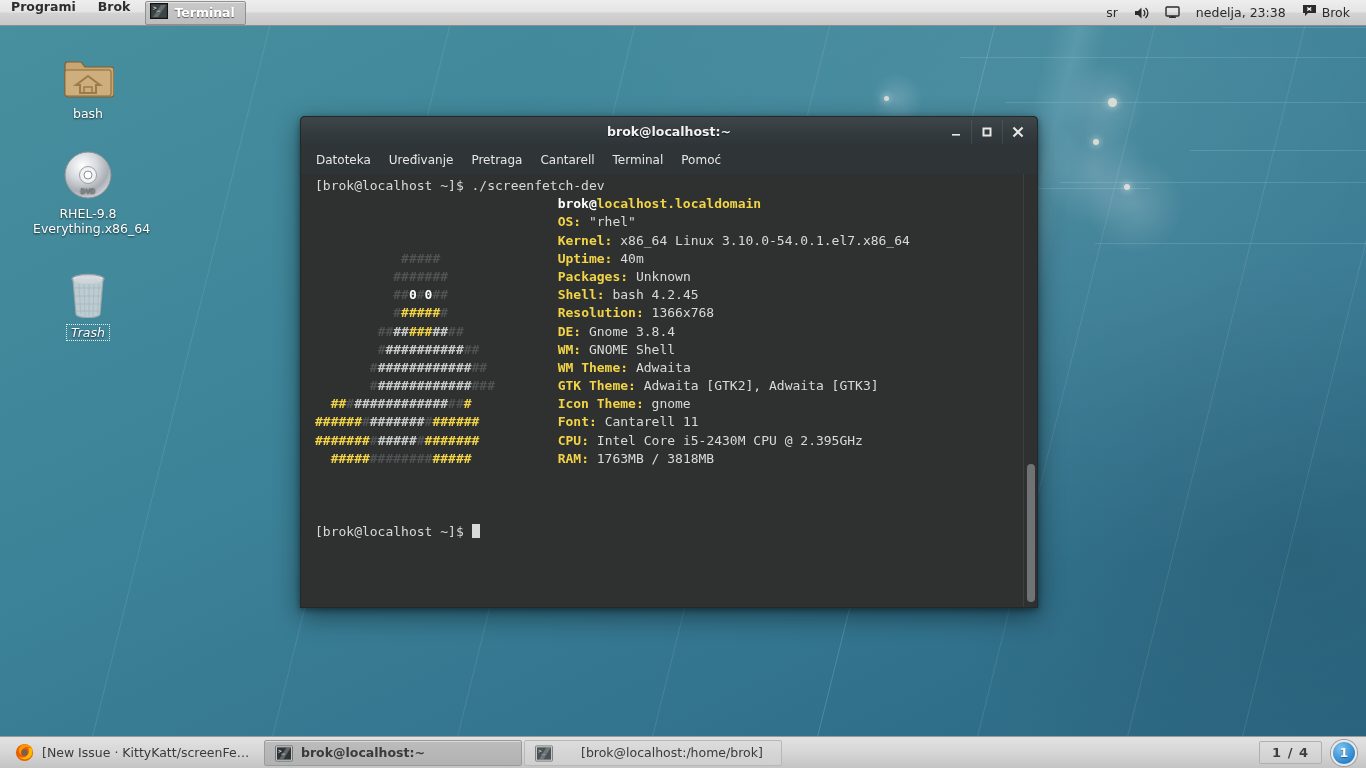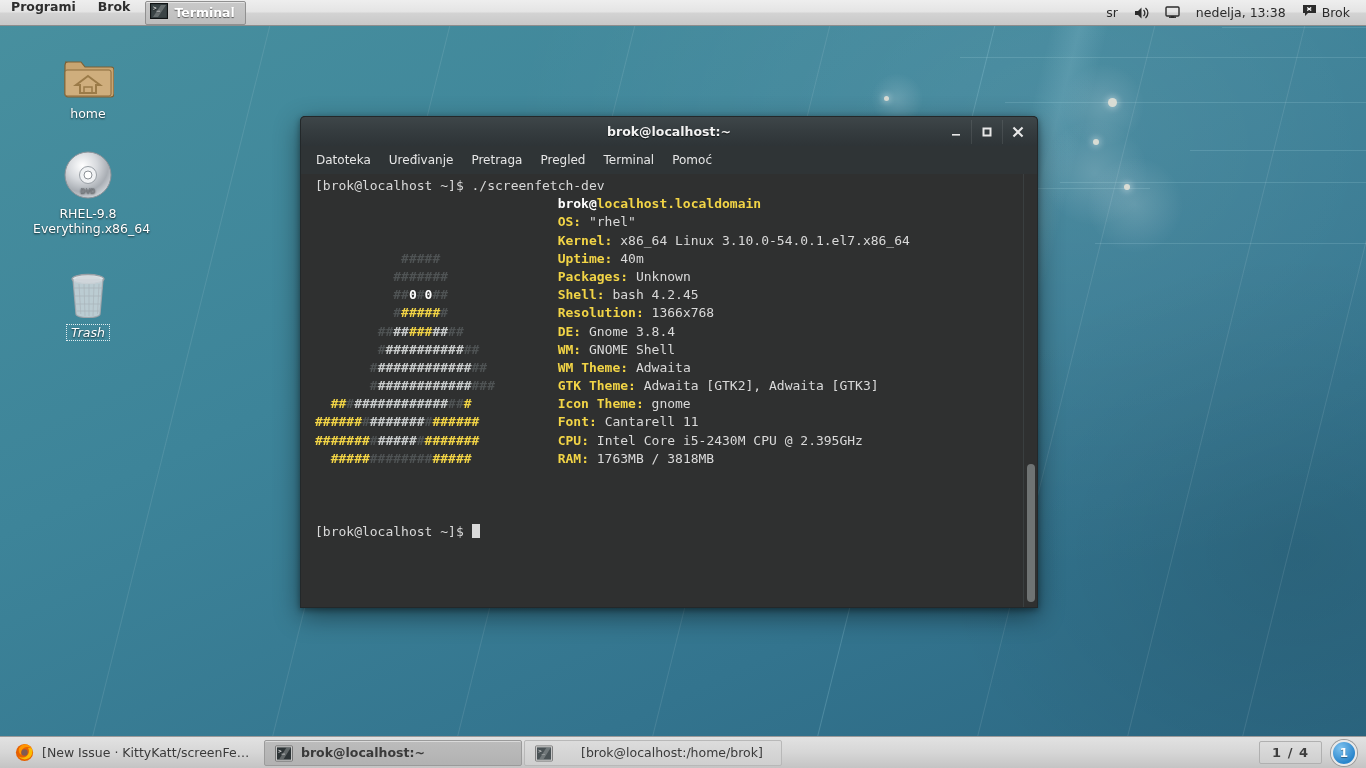--- a/index.html
+++ b/index.html
@@ -306,21 +306,21 @@
         <path d="M11.5,2 A6.5,6.5 0 0 1 11.5,12" stroke="#2b2b2b" stroke-width="1.3" fill="none"></path>
       </svg>
     </div>
     <div class="tp-item">
       <svg width="15" height="14" viewBox="0 0 15 14">
         <rect x="1" y="1" width="13" height="9" rx="1" fill="none" stroke="#2b2b2b" stroke-width="1.4"></rect>
         <rect x="4" y="10.5" width="7" height="1.4" fill="#2b2b2b"></rect>
         <rect x="6" y="10" width="3" height="2" fill="#2b2b2b"></rect>
       </svg>
     </div>
-    <div class="tp-item tp-clock">nedelja, 13:38</div>
+    <div class="tp-item tp-clock">nedelja, 23:38</div>
     <div class="tp-item tp-user">
       <span style="display:inline-block;">
         <svg width="15" height="13" viewBox="0 0 15 13">
           <path d="M1,1 H14 V9 H6 L3,12 V9 H1 Z" fill="#2b2b2b"></path>
           <path d="M5.2,3.4 L9.2,6.6 M9.2,3.4 L5.2,6.6" stroke="#ffffff" stroke-width="1.3"></path>
         </svg>
       </span>
       <span>Brok</span>
     </div>
   </div>
@@ -328,21 +328,21 @@
 
 <div class="desk-icon" style="left:33px; top:48px;">
   <div class="glyph">
     <svg width="52" height="46" viewBox="0 0 52 46">
       <path d="M3,8 h16 l4,5 h26 a3,3 0 0 1 3,3 v24 a3,3 0 0 1 -3,3 h-43 a3,3 0 0 1 -3,-3 v-29 a3,3 0 0 1 3,-3 z" fill="#c8a571" stroke="#7d6034" stroke-width="1.2"></path>
       <path d="M5,16 h42 a2,2 0 0 1 2,2 v22 a2,2 0 0 1 -2,2 h-42 a2,2 0 0 1 -2,-2 v-22 a2,2 0 0 1 2,-2 z" fill="#cfae7d" stroke="#8a6b3d" stroke-width="1"></path>
       <path d="M26,22 L38,31 H34 V39 H18 V31 H14 Z" fill="none" stroke="#9b7b48" stroke-width="2"></path>
       <rect x="22" y="33" width="8" height="6" fill="none" stroke="#9b7b48" stroke-width="1.5"></rect>
     </svg>
   </div>
-  <span class="lbl">home</span>
+  <span class="lbl">bash</span>
 </div>
 
 <div class="desk-icon" style="left:33px; top:148px;">
   <div class="glyph">
     <svg width="50" height="50" viewBox="0 0 50 50">
       <defs>
         <radialGradient id="discg" cx="38%" cy="30%" r="72%">
           <stop offset="0%" stop-color="#ffffff"></stop>
           <stop offset="45%" stop-color="#d5d8dc"></stop>
           <stop offset="78%" stop-color="#a9aeb4"></stop>
@@ -402,21 +402,21 @@
           <path d="M2.2,2.2 L9.8,9.8 M9.8,2.2 L2.2,9.8" stroke="#e8e8e8" stroke-width="2.1" stroke-linecap="square"></path>
         </svg>
       </div>
     </div>
   </div>
 
   <div id="term-menubar">
     <div class="menu-item">Datoteka</div>
     <div class="menu-item">Uređivanje</div>
     <div class="menu-item">Pretraga</div>
-    <div class="menu-item">Pregled</div>
+    <div class="menu-item">Cantarell</div>
     <div class="menu-item">Terminal</div>
     <div class="menu-item">Pomoć</div>
   </div>
 
   <div id="term-body">
     <div id="term-text"><div class="row"><span class="c-white">[brok@localhost ~]$ ./screenfetch-dev</span></div><div class="row"><span>                               </span><span class="c-bwhite">brok</span><span class="c-bwhite">@</span><span class="c-yellow">localhost.localdomain</span></div><div class="row"><span>                               </span><span class="c-yellow">OS: </span><span class="c-white">"rhel"</span></div><div class="row"><span>                               </span><span class="c-yellow">Kernel: </span><span class="c-white">x86_64 Linux 3.10.0-54.0.1.el7.x86_64</span></div><div class="row"><span class="c-dim">           </span><span class="c-dim">#####</span><span>               </span><span class="c-yellow">Uptime: </span><span class="c-white">40m</span></div><div class="row"><span class="c-dim">          </span><span class="c-dim">#######</span><span>              </span><span class="c-yellow">Packages: </span><span class="c-white">Unknown</span></div><div class="row"><span class="c-dim">          </span><span class="c-dim">##</span><span class="c-bwhite">0</span><span class="c-dim">#</span><span class="c-bwhite">0</span><span class="c-dim">##</span><span>              </span><span class="c-yellow">Shell: </span><span class="c-white">bash 4.2.45</span></div><div class="row"><span class="c-dim">          </span><span class="c-dim">#</span><span class="c-yellow">#####</span><span class="c-dim">#</span><span>              </span><span class="c-yellow">Resolution: </span><span class="c-white">1366x768</span></div><div class="row"><span class="c-dim">        </span><span class="c-dim">##</span><span class="c-gray">##</span><span class="c-yellow">###</span><span class="c-gray">##</span><span class="c-dim">##</span><span>            </span><span class="c-yellow">DE: </span><span class="c-white">Gnome 3.8.4</span></div><div class="row"><span class="c-dim">        </span><span class="c-dim">#</span><span class="c-gray">##########</span><span class="c-dim">##</span><span>          </span><span class="c-yellow">WM: </span><span class="c-white">GNOME Shell</span></div><div class="row"><span class="c-dim">       </span><span class="c-dim">#</span><span class="c-gray">############</span><span class="c-dim">##</span><span>         </span><span class="c-yellow">WM Theme: </span><span class="c-white">Adwaita</span></div><div class="row"><span class="c-dim">       </span><span class="c-dim">#</span><span class="c-gray">############</span><span class="c-dim">###</span><span>        </span><span class="c-yellow">GTK Theme: </span><span class="c-white">Adwaita [GTK2], Adwaita [GTK3]</span></div><div class="row"><span class="c-dim">  </span><span class="c-yellow">##</span><span class="c-dim">#</span><span class="c-gray">############</span><span class="c-dim">##</span><span class="c-yellow">#</span><span>           </span><span class="c-yellow">Icon Theme: </span><span class="c-white">gnome</span></div><div class="row"><span class="c-yellow">######</span><span class="c-dim">#</span><span class="c-gray">#######</span><span class="c-dim">#</span><span class="c-yellow">######</span><span>          </span><span class="c-yellow">Font: </span><span class="c-white">Cantarell 11</span></div><div class="row"><span class="c-yellow">#######</span><span class="c-dim">#</span><span class="c-gray">#####</span><span class="c-dim">#</span><span class="c-yellow">#######</span><span>          </span><span class="c-yellow">CPU: </span><span class="c-white">Intel Core i5-2430M CPU @ 2.395GHz</span></div><div class="row"><span class="c-dim">  </span><span class="c-yellow">#####</span><span class="c-dim">########</span><span class="c-yellow">#####</span><span>           </span><span class="c-yellow">RAM: </span><span class="c-white">1763MB / 3818MB</span></div><div class="row"></div><div class="row"></div><div class="row"></div><div class="row"><span class="c-white">[brok@localhost ~]$ </span><span class="cursor"></span></div></div>
     <div id="term-scrollbar">
       <div id="term-scroll-thumb"></div>
     </div>
   </div>

